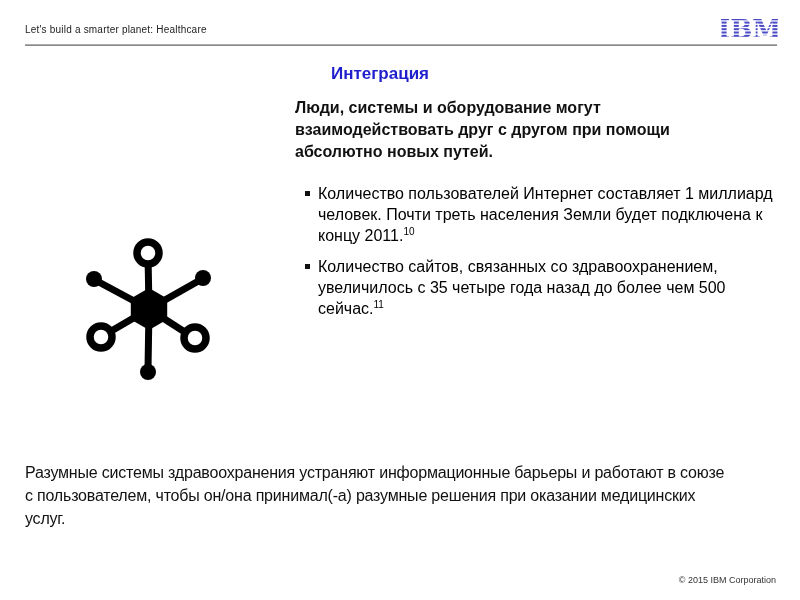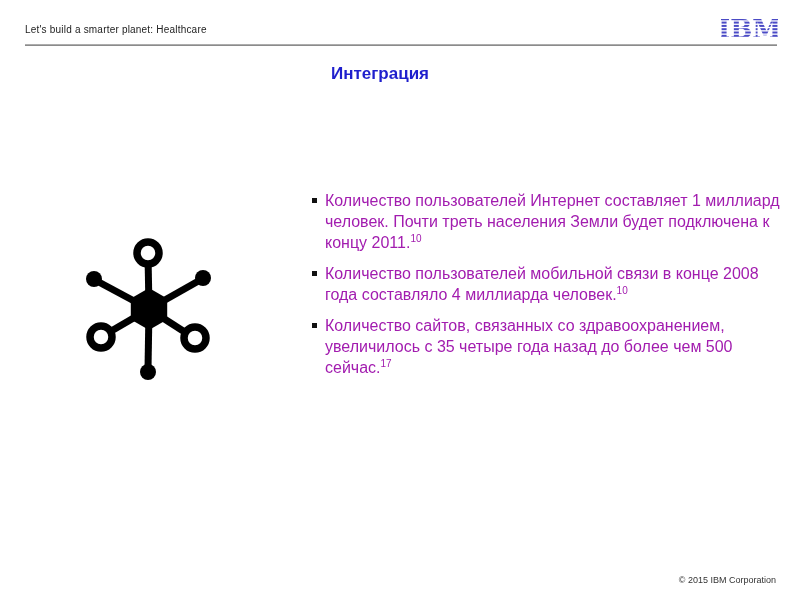--- a/index.html
+++ b/index.html
@@ -60,26 +60,26 @@
     font-size: 16px;
     font-weight: bold;
     line-height: 22px;
     color: #111111;
   }
   .bullets {
     position: absolute;
     left: 295px;
     top: 174px;
     width: 478px;
-    margin: 16px;
+    margin: 9px;
     padding: 0;
     list-style: none;
     font-size: 16px;
     line-height: 21px;
-    color: #a21caf;
+    color: #000000;
   }
   .bullets li {
     position: relative;
     padding-left: 14px;
     margin-bottom: 10px;
   }
   .bullet-marker {
     position: absolute;
     left: 1px;
     top: 8px;
@@ -166,29 +166,28 @@
 
     <circle cx="9" cy="44" r="8" fill="#000000"></circle>
     <circle cx="118" cy="43" r="8" fill="#000000"></circle>
     <circle cx="63" cy="137" r="8" fill="#000000"></circle>
 
     <polygon points="64,53 82.2,63.5 82.2,84.5 64,95 45.8,84.5 45.8,63.5" fill="#000000"></polygon>
   </svg>
 
   <div class="title">Интеграция</div>
 
+  <div class="lede">Люди, системы и оборудование могут взаимодействовать друг с другом при помощи абсолютно новых путей.</div>
 
   <ul class="bullets">
     <li>
       <span class="bullet-marker"></span><span>Количество пользователей Интернет составляет 1 миллиард человек. Почти треть населения Земли будет подключена к концу 2011.</span><sup class="ref">10</sup>
     </li>
     <li>
-      <span class="bullet-marker"></span><span>Количество пользователей мобильной связи в конце 2008 года составляло 4 миллиарда человек.</span><sup class="ref">10</sup>
-    </li>
-    <li>
-      <span class="bullet-marker"></span><span>Количество сайтов, связанных со здравоохранением, увеличилось с 35 четыре года назад до более чем 500 сейчас.</span><sup class="ref">17</sup>
+      <span class="bullet-marker"></span><span>Количество сайтов, связанных со здравоохранением, увеличилось с 35 четыре года назад до более чем 500 сейчас.</span><sup class="ref">11</sup>
     </li>
   </ul>
 
+  <div class="summary">Разумные системы здравоохранения устраняют информационные барьеры и работают в союзе с пользователем, чтобы он/она принимал(-а) разумные решения при оказании медицинских услуг.</div>
 
   <div class="copyright">© 2015 IBM Corporation</div>
 
 </div>
 
 </body></html>

